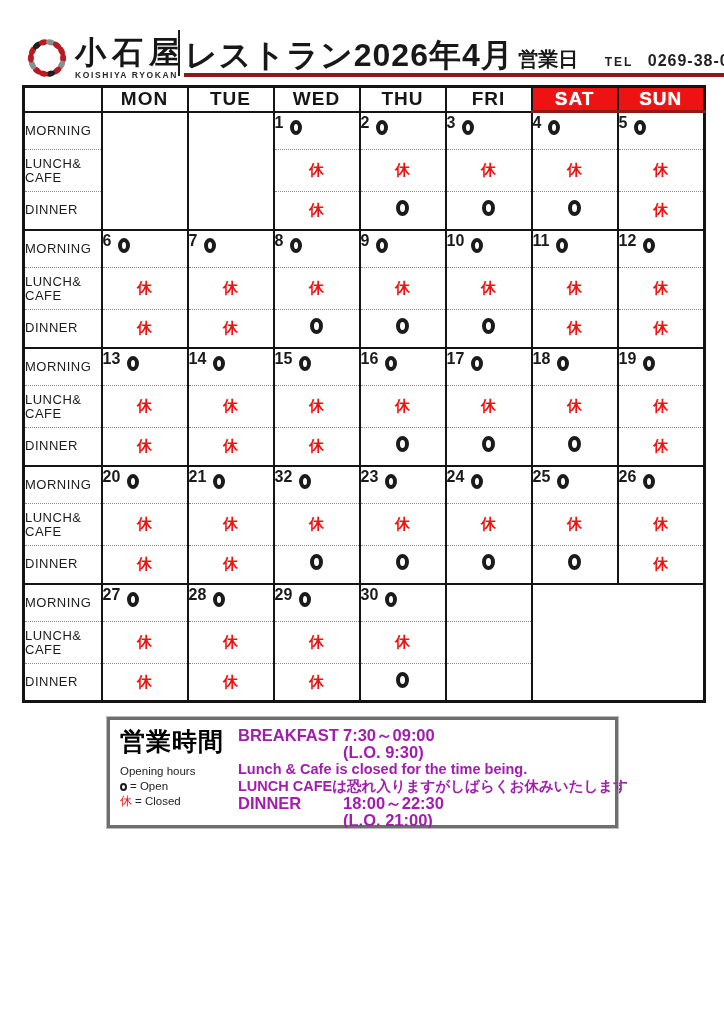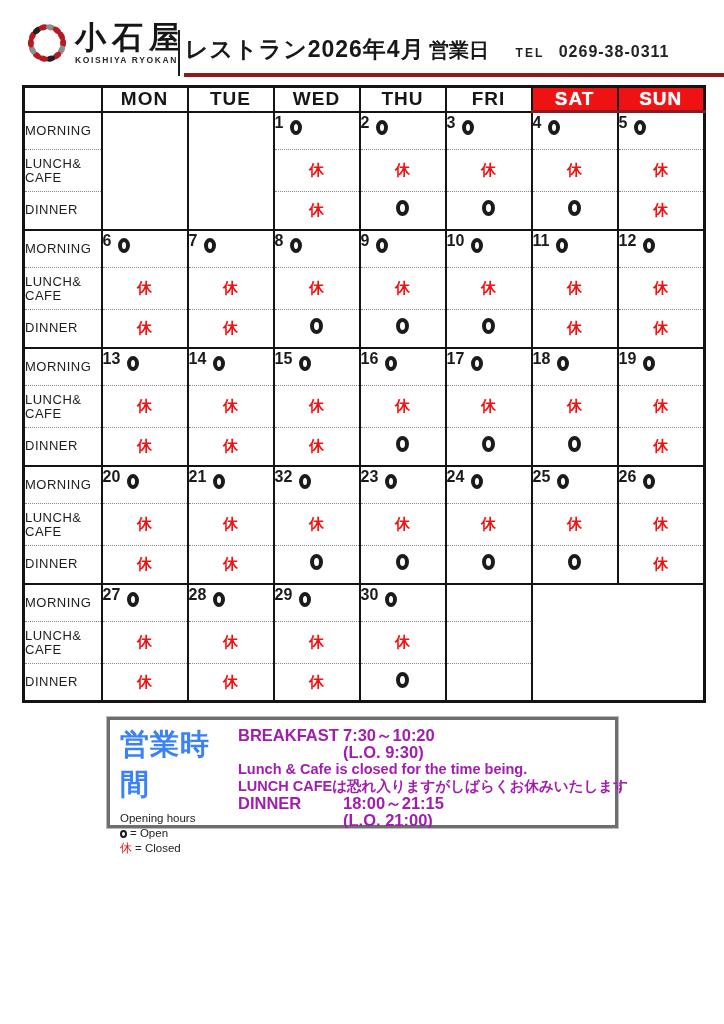--- a/index.html
+++ b/index.html
@@ -8,28 +8,28 @@
     --ink:#141414;
     --grid:#141414;
   }
   *{box-sizing:border-box;}
   html,body{margin:0;padding:0;background:#fff;}
   body{font-family:"Liberation Sans",sans-serif;color:var(--ink);}
   .page{position:relative;width:724px;height:1024px;background:#fff;overflow:hidden;}
 
   
   .header{position:absolute;left:0;top:0;width:724px;height:85px;}
-  .logo{position:absolute;left:24px;top:20px;display:flex;align-items:flex-start;}
+  .logo{position:absolute;left:24px;top:35px;display:flex;align-items:flex-start;}
   .logo-mark{width:46px;height:46px;}
   .logo-text{margin-left:5px;}
   .logo-jp{font-family:"DejaVu Serif",serif;font-weight:bold;font-size:31px;line-height:34px;letter-spacing:6px;color:#161616;}
   .logo-en{font-size:8.5px;font-weight:bold;letter-spacing:1.6px;color:#2a2a2a;margin-top:1px;}
   .logo-divider{position:absolute;left:178px;top:30px;width:2px;height:46px;background:#1c1c1c;}
   .title-area{position:absolute;left:185px;top:34px;white-space:nowrap;}
-  .title-main{font-size:23px;font-weight:bold;letter-spacing:1px;color:#181818;}
+  .title-main{font-size:32px;font-weight:bold;letter-spacing:1px;color:#181818;}
   .title-sub{font-size:20px;font-weight:bold;margin-left:0;color:#181818;}
   .tel-label{font-size:12px;font-weight:bold;letter-spacing:2px;margin-left:22px;color:#222;}
   .tel-number{font-size:16px;font-weight:bold;letter-spacing:1px;margin-left:10px;color:#222;}
   .red-underline{position:absolute;left:184px;top:73px;width:540px;height:4px;background:var(--dark-red);}
 
   
   .calendar{position:absolute;left:22px;top:85px;width:681px;border-collapse:collapse;table-layout:fixed;
             border:3px solid var(--grid);}
   .calendar td,.calendar th{border-left:2px solid var(--grid);padding:0;overflow:hidden;}
   .calendar thead tr{height:18px;}
@@ -49,21 +49,21 @@
   .sym-cell{text-align:center;vertical-align:middle;}
   .open-circle{display:inline-block;width:13px;height:16px;border:4px solid #1b1b1b;border-radius:50%;}
   .day-cell .open-circle{margin-left:7px;margin-top:7px;width:12px;height:15px;}
   .closed-mark{display:inline-block;font-size:15px;font-weight:bold;color:var(--red);}
   .blank-merged{background:#fff;}
 
   
   .hours-box{position:absolute;left:107px;top:717px;width:511px;height:111px;background:#fff;
              border:3px solid #6e6e6e;outline:1px solid #bbb;display:flex;padding:5px 8px 4px 10px;}
   .hours-left{width:118px;flex:none;}
-  .hours-title{font-size:29px;font-weight:bold;letter-spacing:1px;color:#3b82f6;}
+  .hours-title{font-size:25px;font-weight:bold;letter-spacing:1px;color:#000000;}
   .legend{margin-top:6px;font-size:11.5px;font-weight:normal;line-height:15px;color:#222;}
   .legend-row{display:flex;align-items:center;}
   .legend-circle{display:inline-block;width:7px;height:8px;border:2.5px solid #1b1b1b;border-radius:50%;margin-right:3px;}
   .legend-closed{color:var(--red);margin-right:3px;font-size:12px;}
   .hours-right{flex:1;padding-top:2px;}
   .hours-line{display:flex;font-size:16.5px;font-weight:bold;line-height:17px;color:#a21caf;white-space:nowrap;}
   .hours-line .hl-label{width:105px;flex:none;}
   .hours-line.indent{padding-left:105px;}
   .hours-line.text-line{font-size:14.5px;}
 </style>
@@ -291,30 +291,30 @@
         </div>
         <div class="legend-row">
           <span class="legend-closed">休</span>
           <span>= Closed</span>
         </div>
       </div>
     </div>
     <div class="hours-right">
         <div class="hours-line">
           <span class="hl-label">BREAKFAST</span>
-          <span class="hl-value">7:30～10:20</span>
+          <span class="hl-value">7:30～09:00</span>
         </div>
         <div class="hours-line indent">
           <span class="hl-value">(L.O. 9:30)</span>
         </div>
         <div class="hours-line text-line">Lunch &amp; Cafe is closed for the time being.</div>
         <div class="hours-line text-line">LUNCH CAFEは恐れ入りますがしばらくお休みいたします</div>
         <div class="hours-line">
           <span class="hl-label">DINNER</span>
-          <span class="hl-value">18:00～21:15</span>
+          <span class="hl-value">18:00～22:30</span>
         </div>
         <div class="hours-line indent">
           <span class="hl-value">(L.O. 21:00)</span>
         </div>
       </div>
   </div>
 
 </div>
 
 </body></html>

